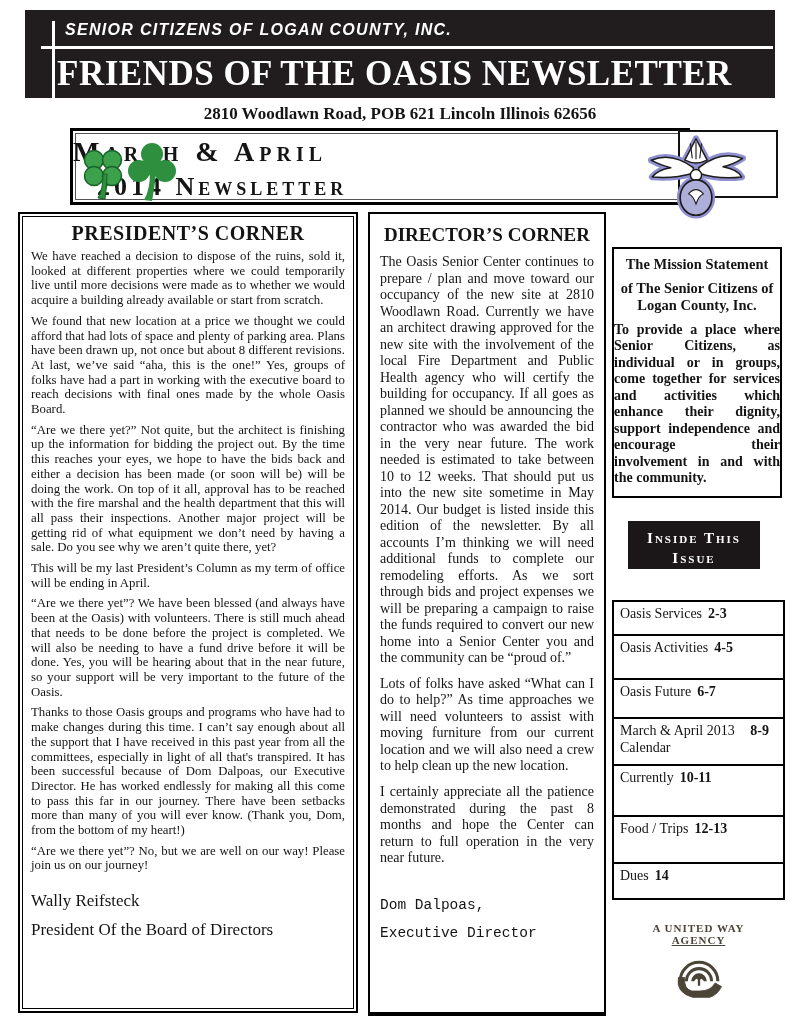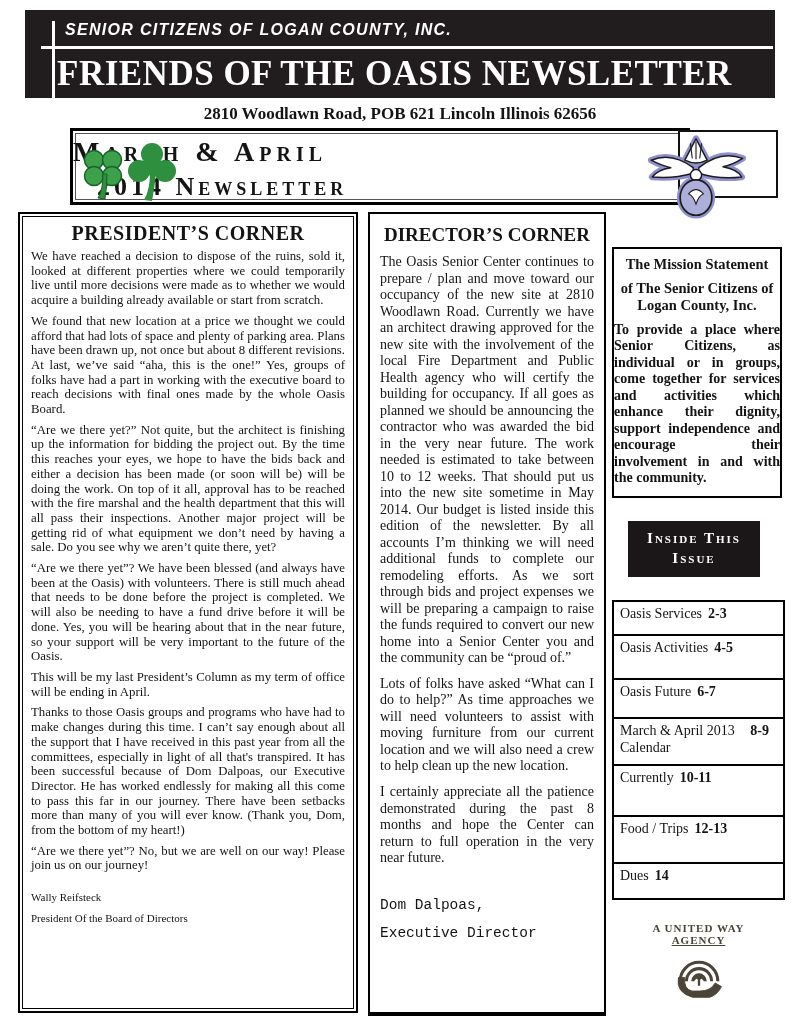--- a/index.html
+++ b/index.html
@@ -35,37 +35,37 @@
   .dove-frame { left:678px; top:130px; width:100px; height:68px; border:2px solid #111; background:#fff; }
   .dove { left:640px; top:135px; width:112px; height:84px; }
 
   
   .colbox { background:#fff; border:2px solid #000; }
   .inner-rule { box-shadow: inset 0 0 0 2px #fff, inset 0 0 0 3px #000; }
 
   .president { left:18px; top:212px; width:340px; height:801px; padding:6px 11px; }
   .president h2 { text-align:center; font-size:20px; letter-spacing:0.5px; margin:2px 0 4px 0; }
   .president .body p { font-size:12.8px; line-height:1.15; text-align:justify; margin-bottom:6px; }
-  .president .sig { margin-top:18px; font-size:11px; }
+  .president .sig { margin-top:18px; font-size:17px; }
   .president .sig div { margin-bottom:9px; }
 
   .director { left:368px; top:212px; width:238px; height:804px; border-bottom-width:4px; padding:8px 10px; }
   .director h2 { text-align:center; font-size:19px; margin:2px 0 8px 0; }
   .director .body p { font-size:14px; line-height:1.18; text-align:justify; margin-bottom:9px; }
   .director .sig { margin-top:30px; font-size:14.5px; }
   .director .sig div { margin-bottom:12px;font-family:Liberation Mono, monospace; }
 
   
   .mission { left:612px; top:247px; width:170px; height:251px; padding:7px 0; font-weight:bold; }
   .mission .h1 { text-align:center; font-size:14.5px; margin-bottom:7px; }
   .mission .h2 { text-align:center; font-size:14.5px; line-height:1.2; margin-bottom:7px; }
   .mission .mbody { font-size:14px; line-height:1.18; text-align:justify; }
 
   .inside-box {
-    left:628px; top:521px; width:132px; height:56px; background:#1b1718; color:#fff;
+    left:628px; top:521px; width:132px; height:48px; background:#1b1718; color:#fff;
     text-align:center; font-variant:small-caps; font-weight:bold; font-size:15px;
     letter-spacing:2px; line-height:1.35; padding-top:7px;
   }
 
   .toc { left:612px; top:600px; width:173px; height:300px; border:2px solid #000; background:#fff; }
   .toc-row { display:flex; justify-content:flex-start; align-items:flex-start;
              padding:4px 14px 0 6px; border-bottom:2px solid #000; }
   .toc-row:last-child { border-bottom:none; }
   .toc-label { font-size:14px; line-height:1.2; padding-right:6px; }
   .toc-pages { font-size:14px; font-weight:bold; white-space:nowrap; }
@@ -131,22 +131,22 @@
   <ellipse cx="56" cy="67" rx="17" ry="19" fill="#aeaeda" stroke="#1c1c1c" stroke-width="1.8"></ellipse>
   <path d="M48,63 Q56,54 64,63 Q59,65 56,74 Q53,65 48,63 Z" fill="#ffffff" stroke="#1c1c1c" stroke-width="1.2"></path>
 </svg>
 
 <div class="abs colbox inner-rule president">
   <h2>PRESIDENT’S CORNER</h2>
   <div class="body">
       <p>We have reached a decision to dispose of the ruins, sold it, looked at different properties where we could temporarily live  until more decisions were made as to whether we would acquire a building already available or start from scratch.</p>
       <p>We found that new location at a price we thought we could afford that had lots of space and plenty of parking area.  Plans have been drawn up, not once but about 8 different revisions.  At last, we’ve said “aha, this is the one!”  Yes, groups of folks have had a part in working with the executive board to reach decisions  with final ones made by the whole Oasis Board.</p>
       <p>“Are we there yet?”  Not quite, but the architect is finishing up the information for bidding the project out.  By the time this reaches your eyes, we hope to have the bids back and either a decision has been made (or soon will be) will be doing the work.  On top of it all, approval has to be reached with the fire marshal and the health department that this will all pass their inspections.  Another major project will be getting rid of what equipment we don’t need by having a sale.  Do you see why we aren’t quite there, yet?</p>
+      <p>This will be my last President’s Column as my term of office will be ending in April.</p>
       <p>“Are we there yet”?  We have been blessed (and always have been at the Oasis) with volunteers.  There is still much ahead that needs to be done before the project is completed.  We will also be needing to have a fund drive before it will be done.  Yes, you will be hearing about that in the near future, so your support will be very important to the future of the Oasis.</p>
-      <p>This will be my last President’s Column as my term of office will be ending in April.</p>
       <p>Thanks to those Oasis groups and programs who have had to make changes during this time.  I can’t say enough about all the support that I have received in this past year from all the committees, especially in light of all that's transpired.  It has been successful because of Dom Dalpoas, our Executive Director.  He has worked endlessly for making all this come to pass this far in our journey.  There have been setbacks more than many of you will ever know. (Thank you, Dom, from the bottom of my heart!)</p>
       <p>“Are we there yet”?  No, but we are well on our way!  Please join us on our journey!</p>
     </div>
   <div class="sig">
     <div>Wally Reifsteck</div>
     <div>President Of the Board of Directors</div>
   </div>
 </div>
 
 <div class="abs colbox director">

